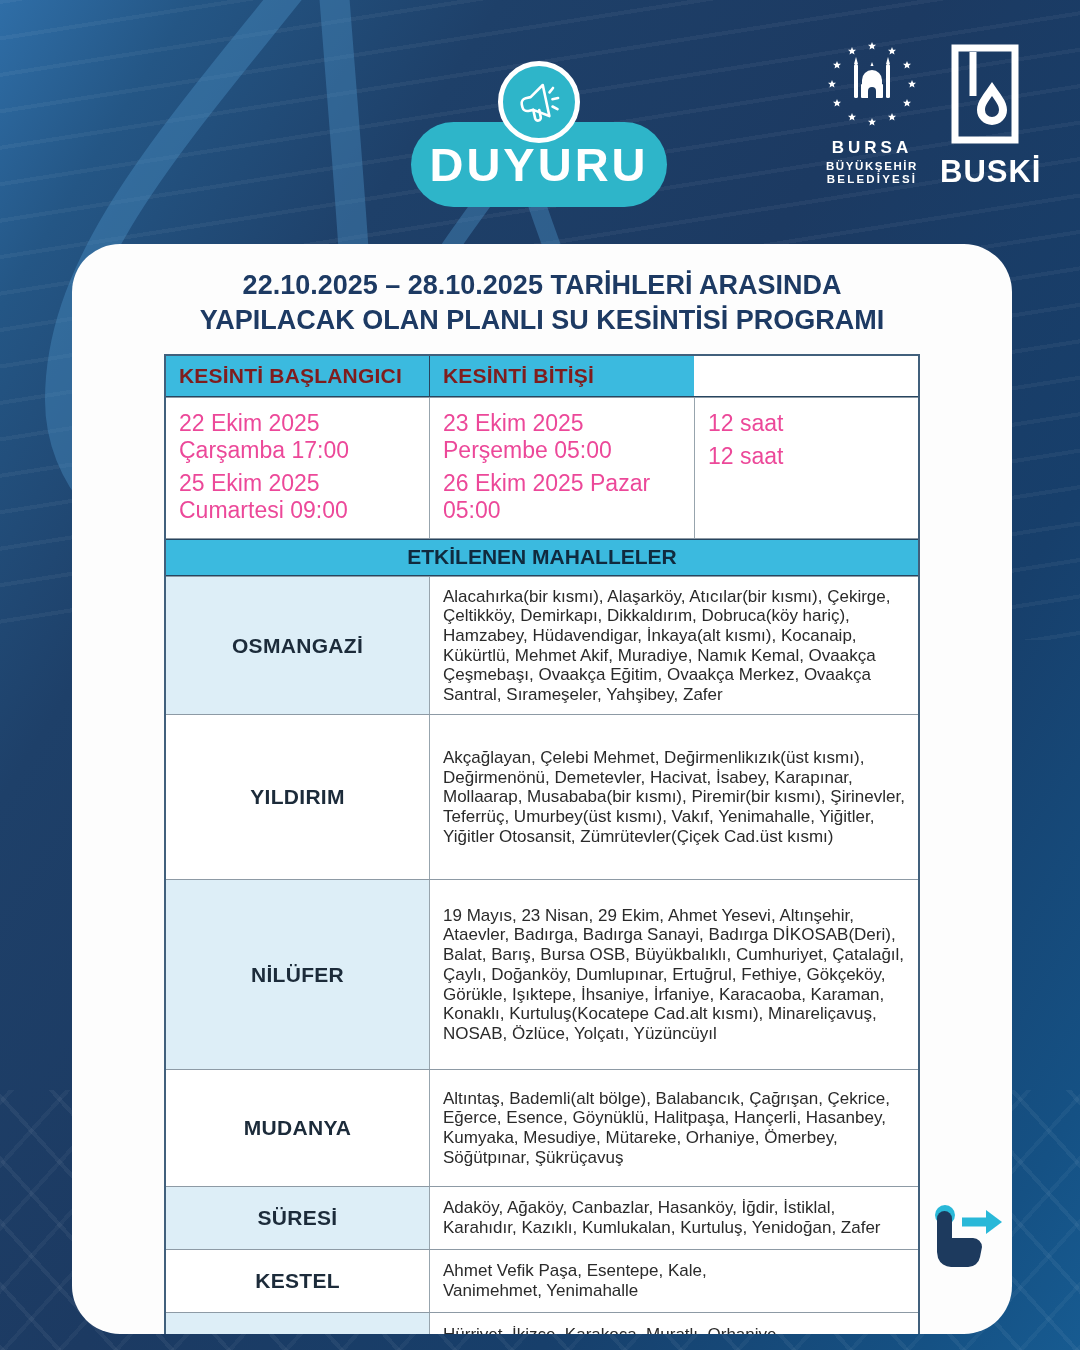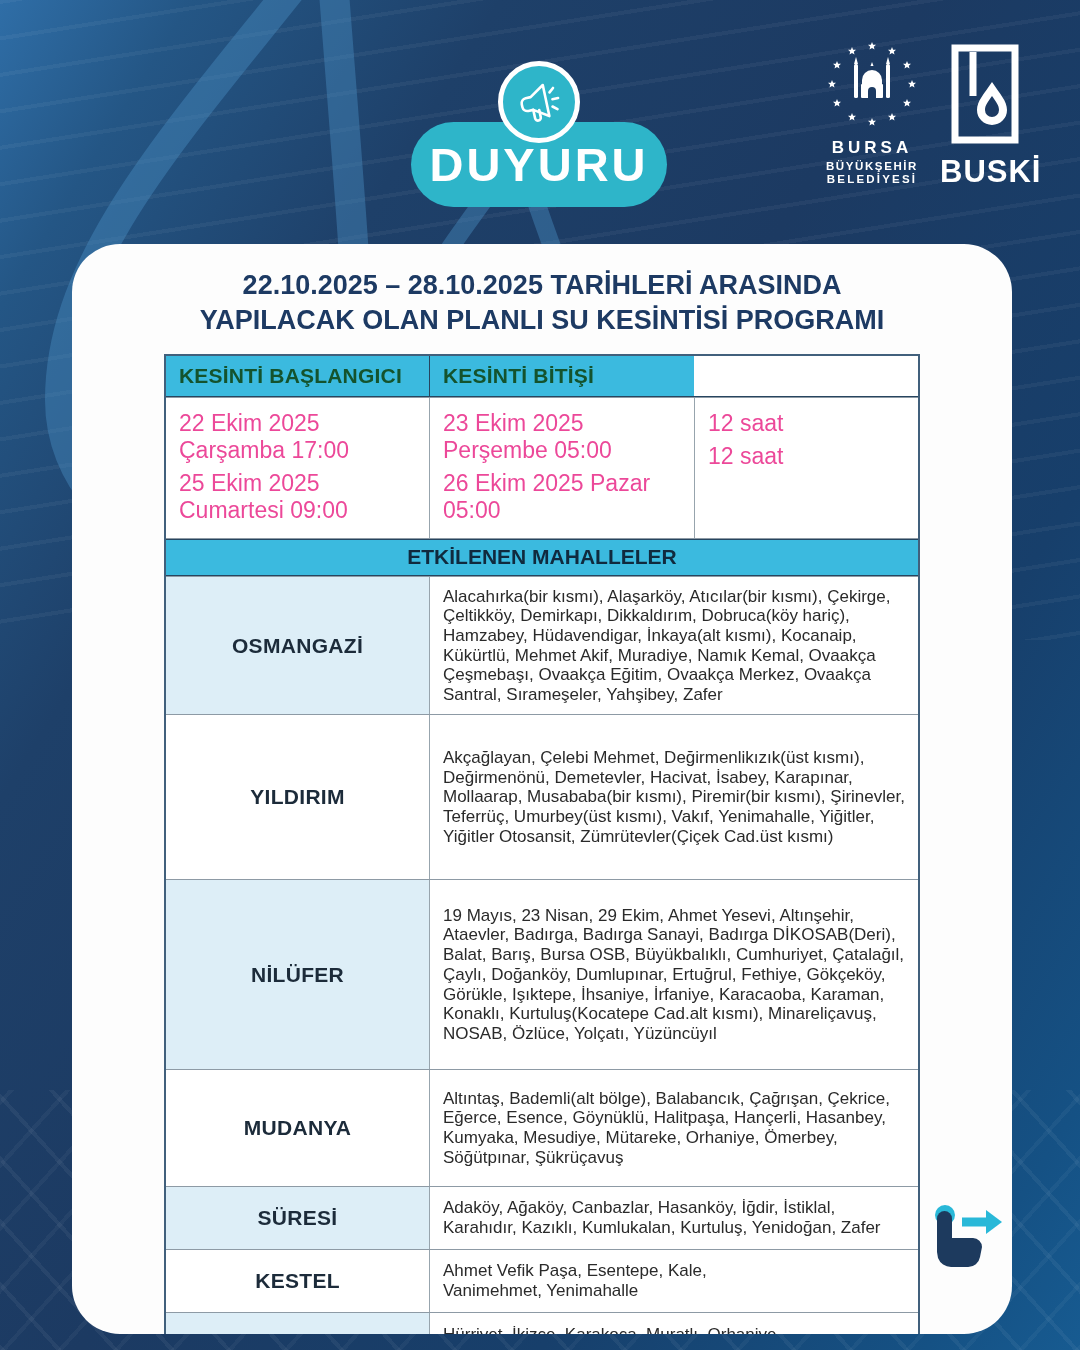--- a/index.html
+++ b/index.html
@@ -36,21 +36,21 @@
       background:#fdfdfd; border-radius:48px; overflow:hidden;margin-top:31px; }
   .card h1 { margin-top:24px; text-align:center; color:#1d3a63; font-size:27px; line-height:1.3; font-weight:bold; }
 
   
   .table { width:756px; margin:16px auto 0 auto; border:2px solid #41607c; background:#fff; }
   .row { display:grid; }
   .cols3 { grid-template-columns:263px 265px 1fr; }
   .cols2 { grid-template-columns:263px 1fr; }
   .row + .row { border-top:1px solid #8d9aa5; }
   .c + .c { border-left:1px solid #97a4ad; }
-  .th { background:#3bbadf; color:#14532d; font-weight:bold; font-size:21px; padding:8px 13px; letter-spacing:0.2px; }
+  .th { background:#3bbadf; color:#7f1d1d; font-weight:bold; font-size:21px; padding:8px 13px; letter-spacing:0.2px; }
   .schedule-head .c + .c { border-left-color:#27455f; }
   .schedule-head { border-bottom:1px solid #27455f; }
   .date-cell { padding:6px 13px 8px 13px; font-size:23px; color:#ec4899; }
   .date-cell div { margin:6px 0; }
   .band { background:#3bbadf; text-align:center; font-weight:bold; font-size:21px; color:#102a3e;
       padding:5px 0 6px 0; border-top:1px solid #27455f; border-bottom:1px solid #27455f; }
   .dname { display:flex; align-items:center; justify-content:center;
       font-weight:bold; font-size:21px; color:#1c2b3a; letter-spacing:0.3px; }
   .alt .dname { background:#ddeef7; }
   .areas { display:flex; align-items:center; padding:9px 13px; }

